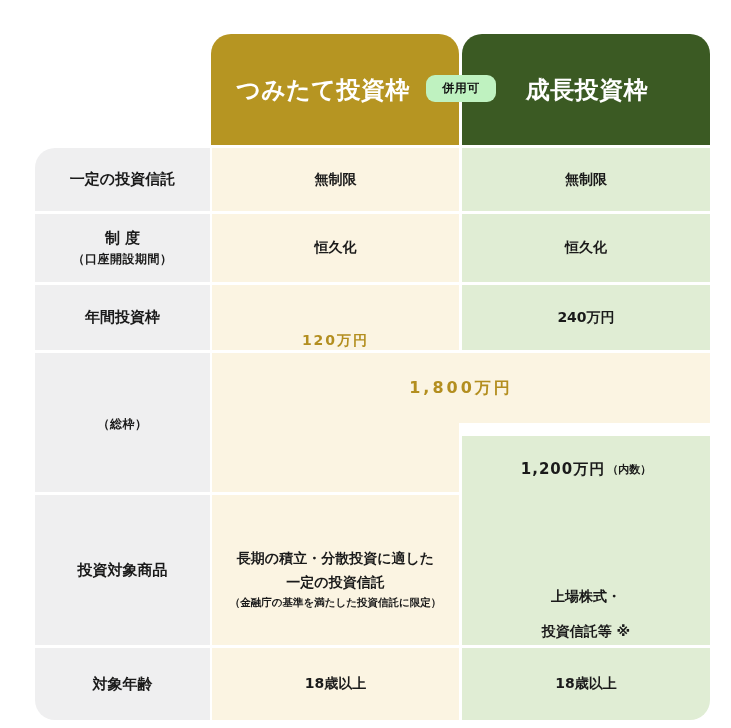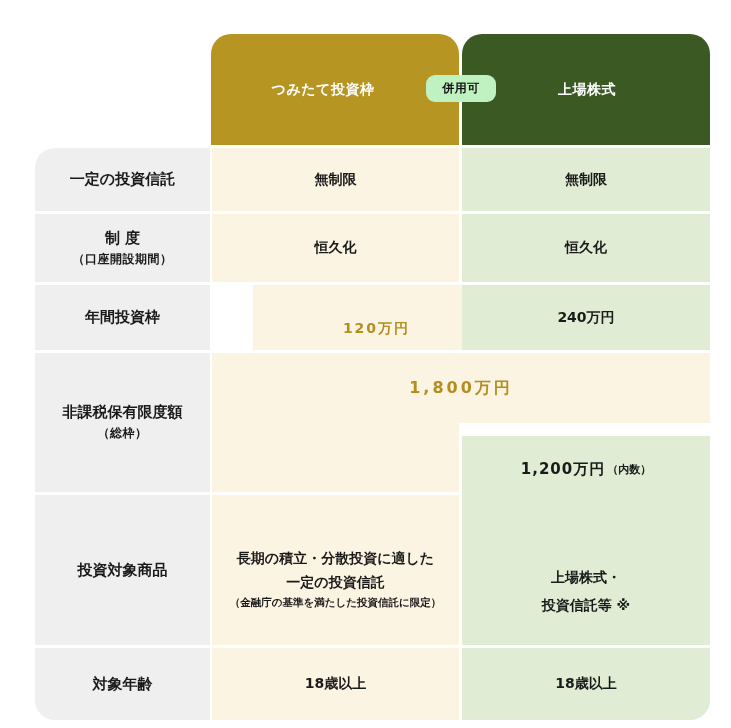--- a/index.html
+++ b/index.html
@@ -1,19 +1,19 @@
 <!DOCTYPE html>
 <html><head>
   <meta charset="utf-8">
   <style>
     html, body { margin: 0; padding: 0; background: #ffffff; }
     body { width: 731px; height: 728px; position: relative; overflow: hidden;
       font-family: "DejaVu Sans", "Liberation Sans", sans-serif; color: #1a1a1a; }
     .abs { position: absolute; box-sizing: border-box; display: flex; align-items: center; justify-content: center; text-align: center; flex-direction: column; }
-    .hdr { color: #ffffff; font-weight: bold; font-size: 14px; letter-spacing: 0.5px; }
+    .hdr { color: #ffffff; font-weight: bold; font-size: 24px; letter-spacing: 0.5px; }
     .hdr-left { left: 211px; top: 34px; width: 248px; height: 111px; background: #b69522; border-radius: 20px 20px 0 0; padding-right: 24px; }
     .hdr-right { left: 462px; top: 34px; width: 248px; height: 111px; background: #3b5a23; border-radius: 20px 20px 0 0; padding-left: 2px; }
     .badge { position: absolute; left: 426px; top: 75px; width: 70px; height: 27px; background: #bff2c0; border-radius: 9px;
       font-size: 12px; font-weight: bold; color: #111; display: flex; align-items: center; justify-content: center; letter-spacing: 0.5px; }
     .lab { background: #efeff0; font-weight: bold; font-size: 15px; color: #1a1a1a; }
     .lab .sub { font-size: 12px; font-weight: bold; margin-top: 3px; letter-spacing: 0.5px; }
     .cy { background: #fbf4e2; font-weight: bold; font-size: 14px; }
     .cg { background: #e0edd4; font-weight: bold; font-size: 14px; }
     .gold { color: #b38e1f; letter-spacing: 2px; }
     .big { font-size: 16px; letter-spacing: 3px; }
@@ -21,21 +21,21 @@
     .line { line-height: 24px; }
     .paren-small { font-size: 11px; margin-left: 2px; }
   </style>
 </head>
 <body>
 
 <div class="abs hdr hdr-left">
   <span>つみたて投資枠</span>
 </div>
 <div class="abs hdr hdr-right">
-  <span>上場株式</span>
+  <span>成長投資枠</span>
 </div>
 <div class="badge">併用可</div>
 
 <div class="abs lab" style="left:35px;top:148px;width:175px;height:63px;border-top-left-radius:20px;">
   <span>一定の投資信託</span>
 </div>
 <div class="abs cy" style="left:212px;top:148px;width:247px;height:63px;">
   <span>無制限</span>
 </div>
 <div class="abs cg" style="left:462px;top:148px;width:248px;height:63px;">
@@ -49,49 +49,48 @@
 <div class="abs cy" style="left:212px;top:214px;width:247px;height:68px;">
   <span>恒久化</span>
 </div>
 <div class="abs cg" style="left:462px;top:214px;width:248px;height:68px;">
   <span>恒久化</span>
 </div>
 
 <div class="abs lab" style="left:35px;top:285px;width:175px;height:65px;">
   <span>年間投資枠</span>
 </div>
-<div class="abs cy" style="left:212px;top:285px;width:247px;height:65px;justify-content:center;padding-top:22px;margin-left:41px;">
+<div class="abs cy" style="left:212px;top:285px;width:247px;height:65px;justify-content:flex-end;padding-top:22px;">
   <span class="gold">120万円</span>
 </div>
 <div class="abs cg" style="left:462px;top:285px;width:248px;height:65px;">
   <span>240万円</span>
 </div>
 
 <div class="abs lab" style="left:35px;top:353px;width:175px;height:139px;">
-  <span>非課税保有限度額</span>
   <span class="sub">（総枠）</span>
 </div>
 <div class="abs cy" style="left:212px;top:353px;width:498px;height:70px;">
   <span class="gold big">1,800万円</span>
 </div>
 <div class="abs cy" style="left:212px;top:423px;width:247px;height:69px;"></div>
 <div class="abs cg" style="left:462px;top:436px;width:248px;height:66px;flex-direction:row;">
   <span style="font-size:15px;letter-spacing:1px;">1,200万円</span>
   <span class="paren-small">（内数）</span>
 </div>
 
 <div class="abs lab" style="left:35px;top:495px;width:175px;height:150px;">
   <span>投資対象商品</span>
 </div>
 <div class="abs cy" style="left:212px;top:495px;width:247px;height:150px;justify-content:flex-start;padding-top:51px;">
   <span class="line">長期の積立・分散投資に適した</span>
   <span class="line">一定の投資信託</span>
   <span class="small-note" style="margin-top:2px;">（金融庁の基準を満たした投資信託に限定）</span>
 </div>
-<div class="abs cg" style="left:462px;top:495px;width:248px;height:150px;justify-content:flex-start;padding-top:68px;">
+<div class="abs cg" style="left:462px;top:495px;width:248px;height:150px;justify-content:flex-end;padding-top:68px;gap:7px;">
   <span class="line" style="line-height:28px;">上場株式・</span>
   <span class="line" style="line-height:28px;">投資信託等 ※</span>
 </div>
 
 <div class="abs lab" style="left:35px;top:648px;width:175px;height:72px;border-bottom-left-radius:20px;font-family:Liberation Mono, monospace;">
   <span>対象年齢</span>
 </div>
 <div class="abs cy" style="left:212px;top:648px;width:247px;height:72px;">
   <span>18歳以上</span>
 </div>

